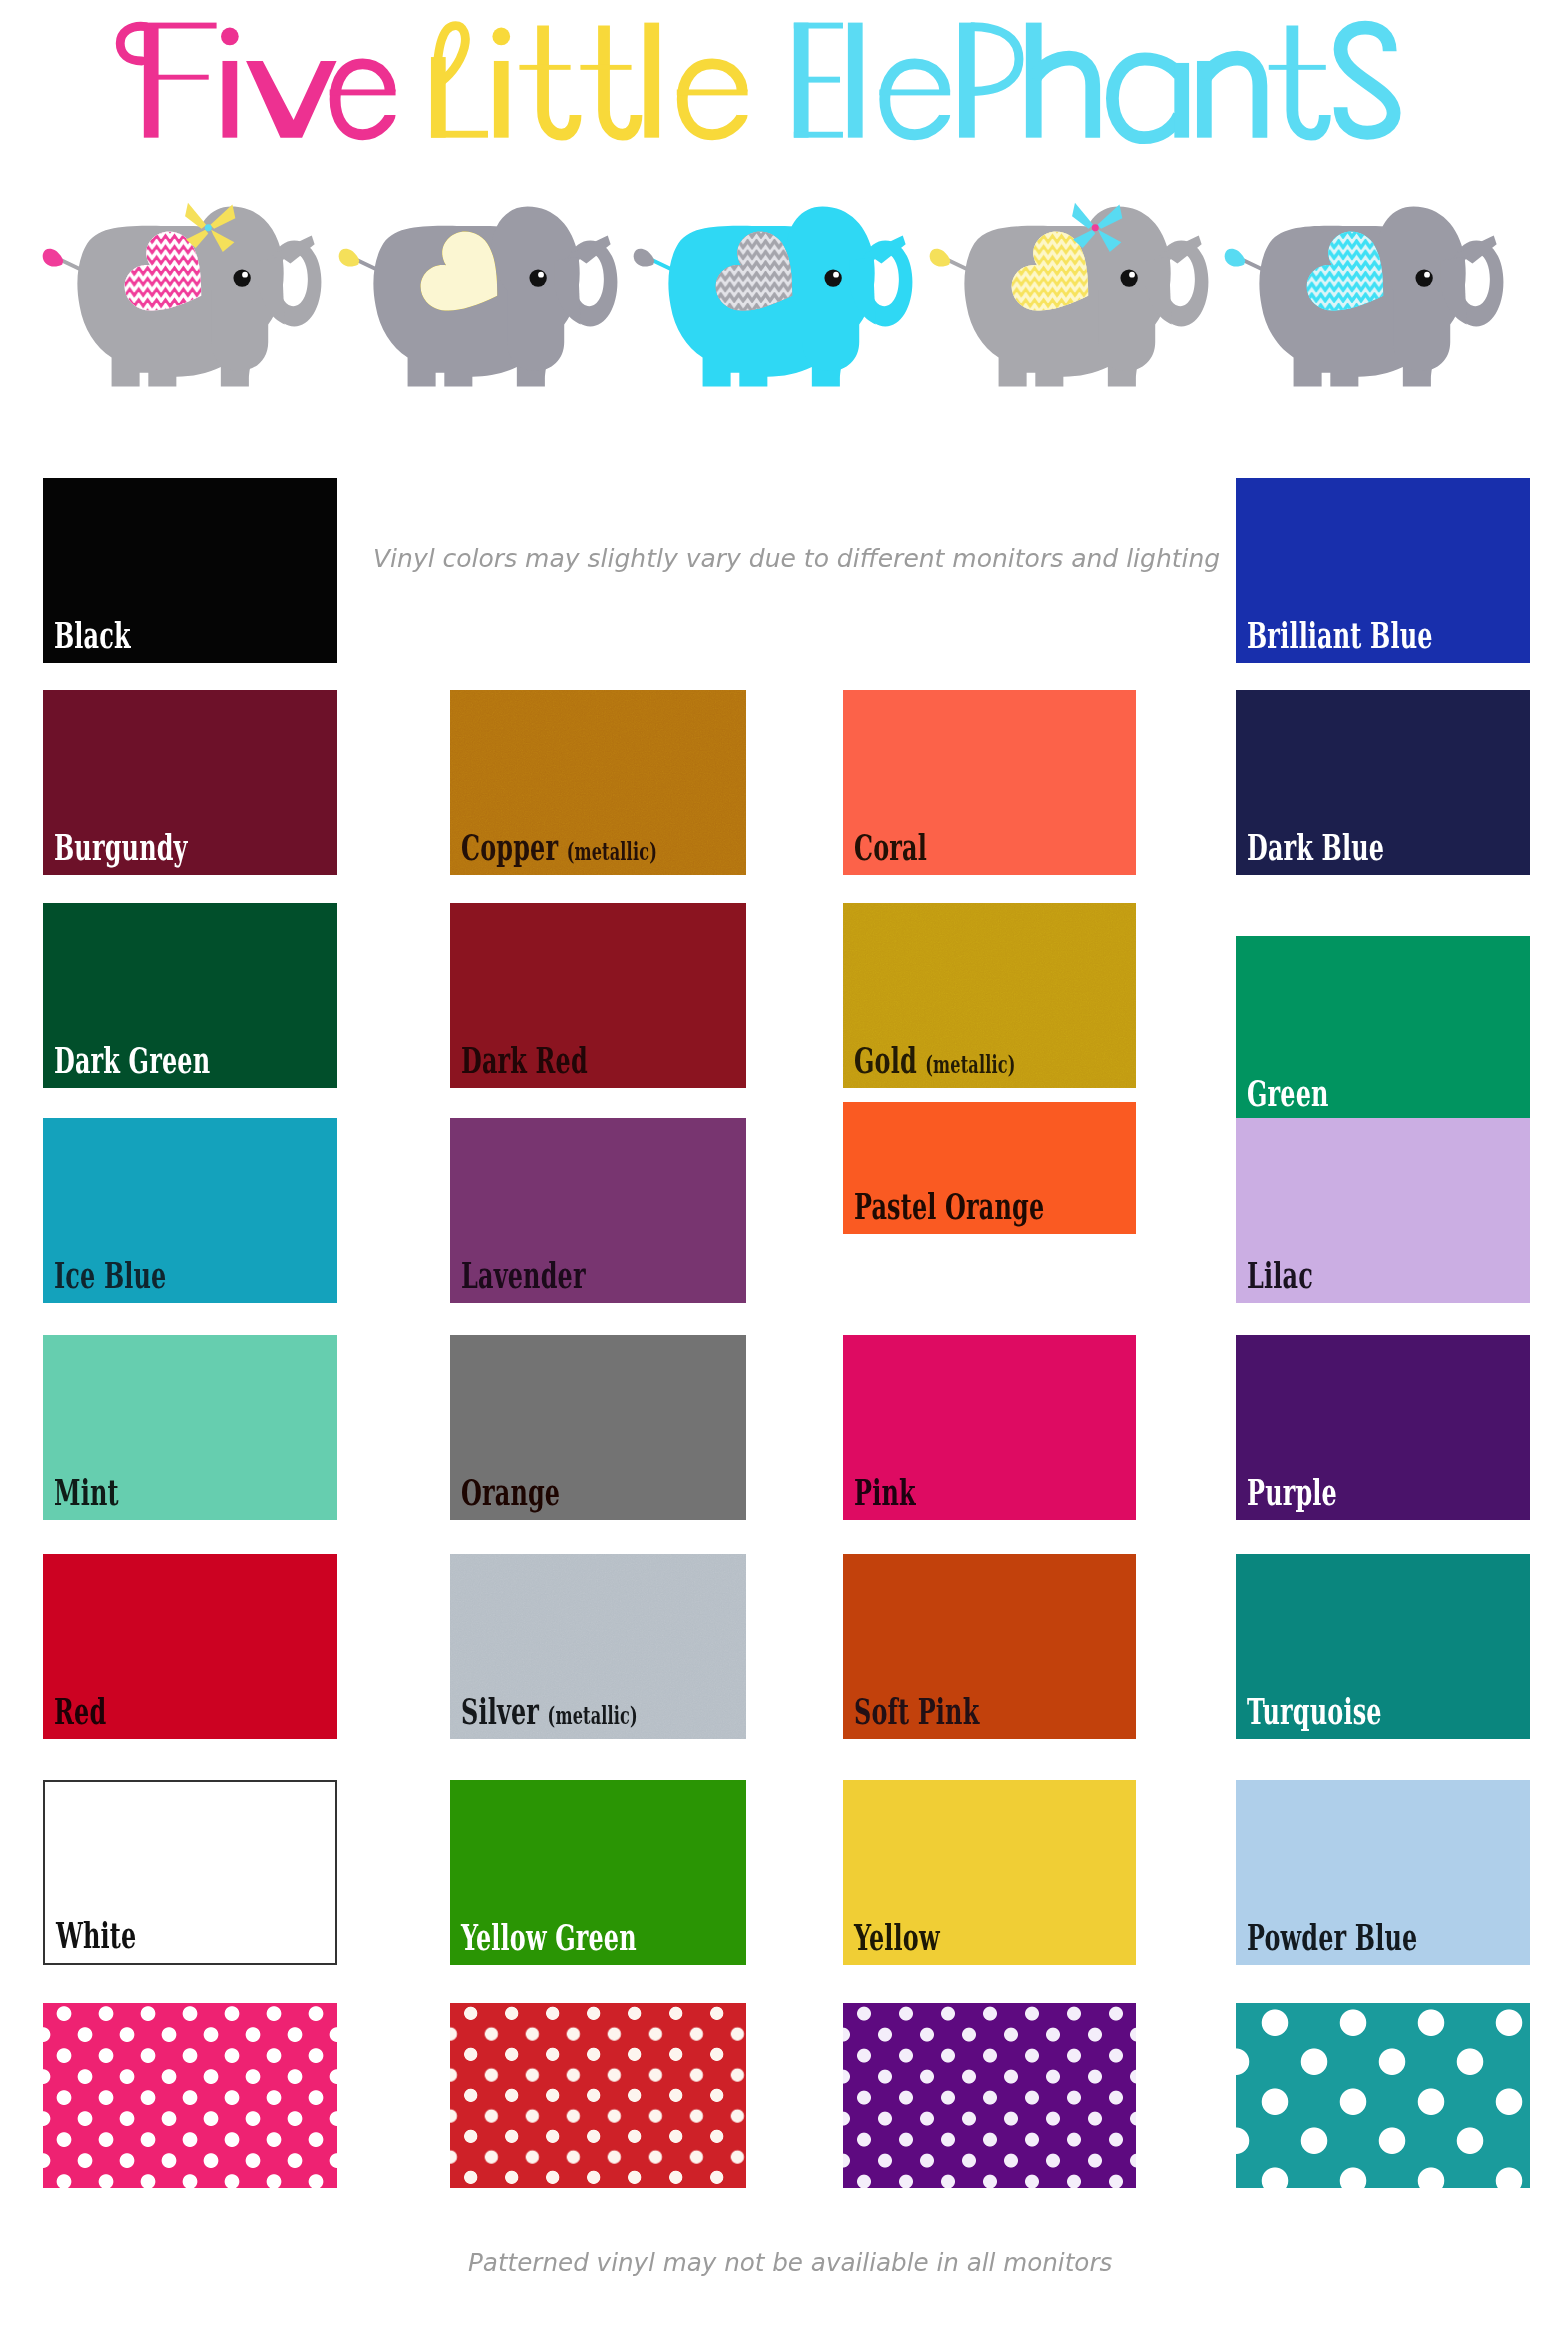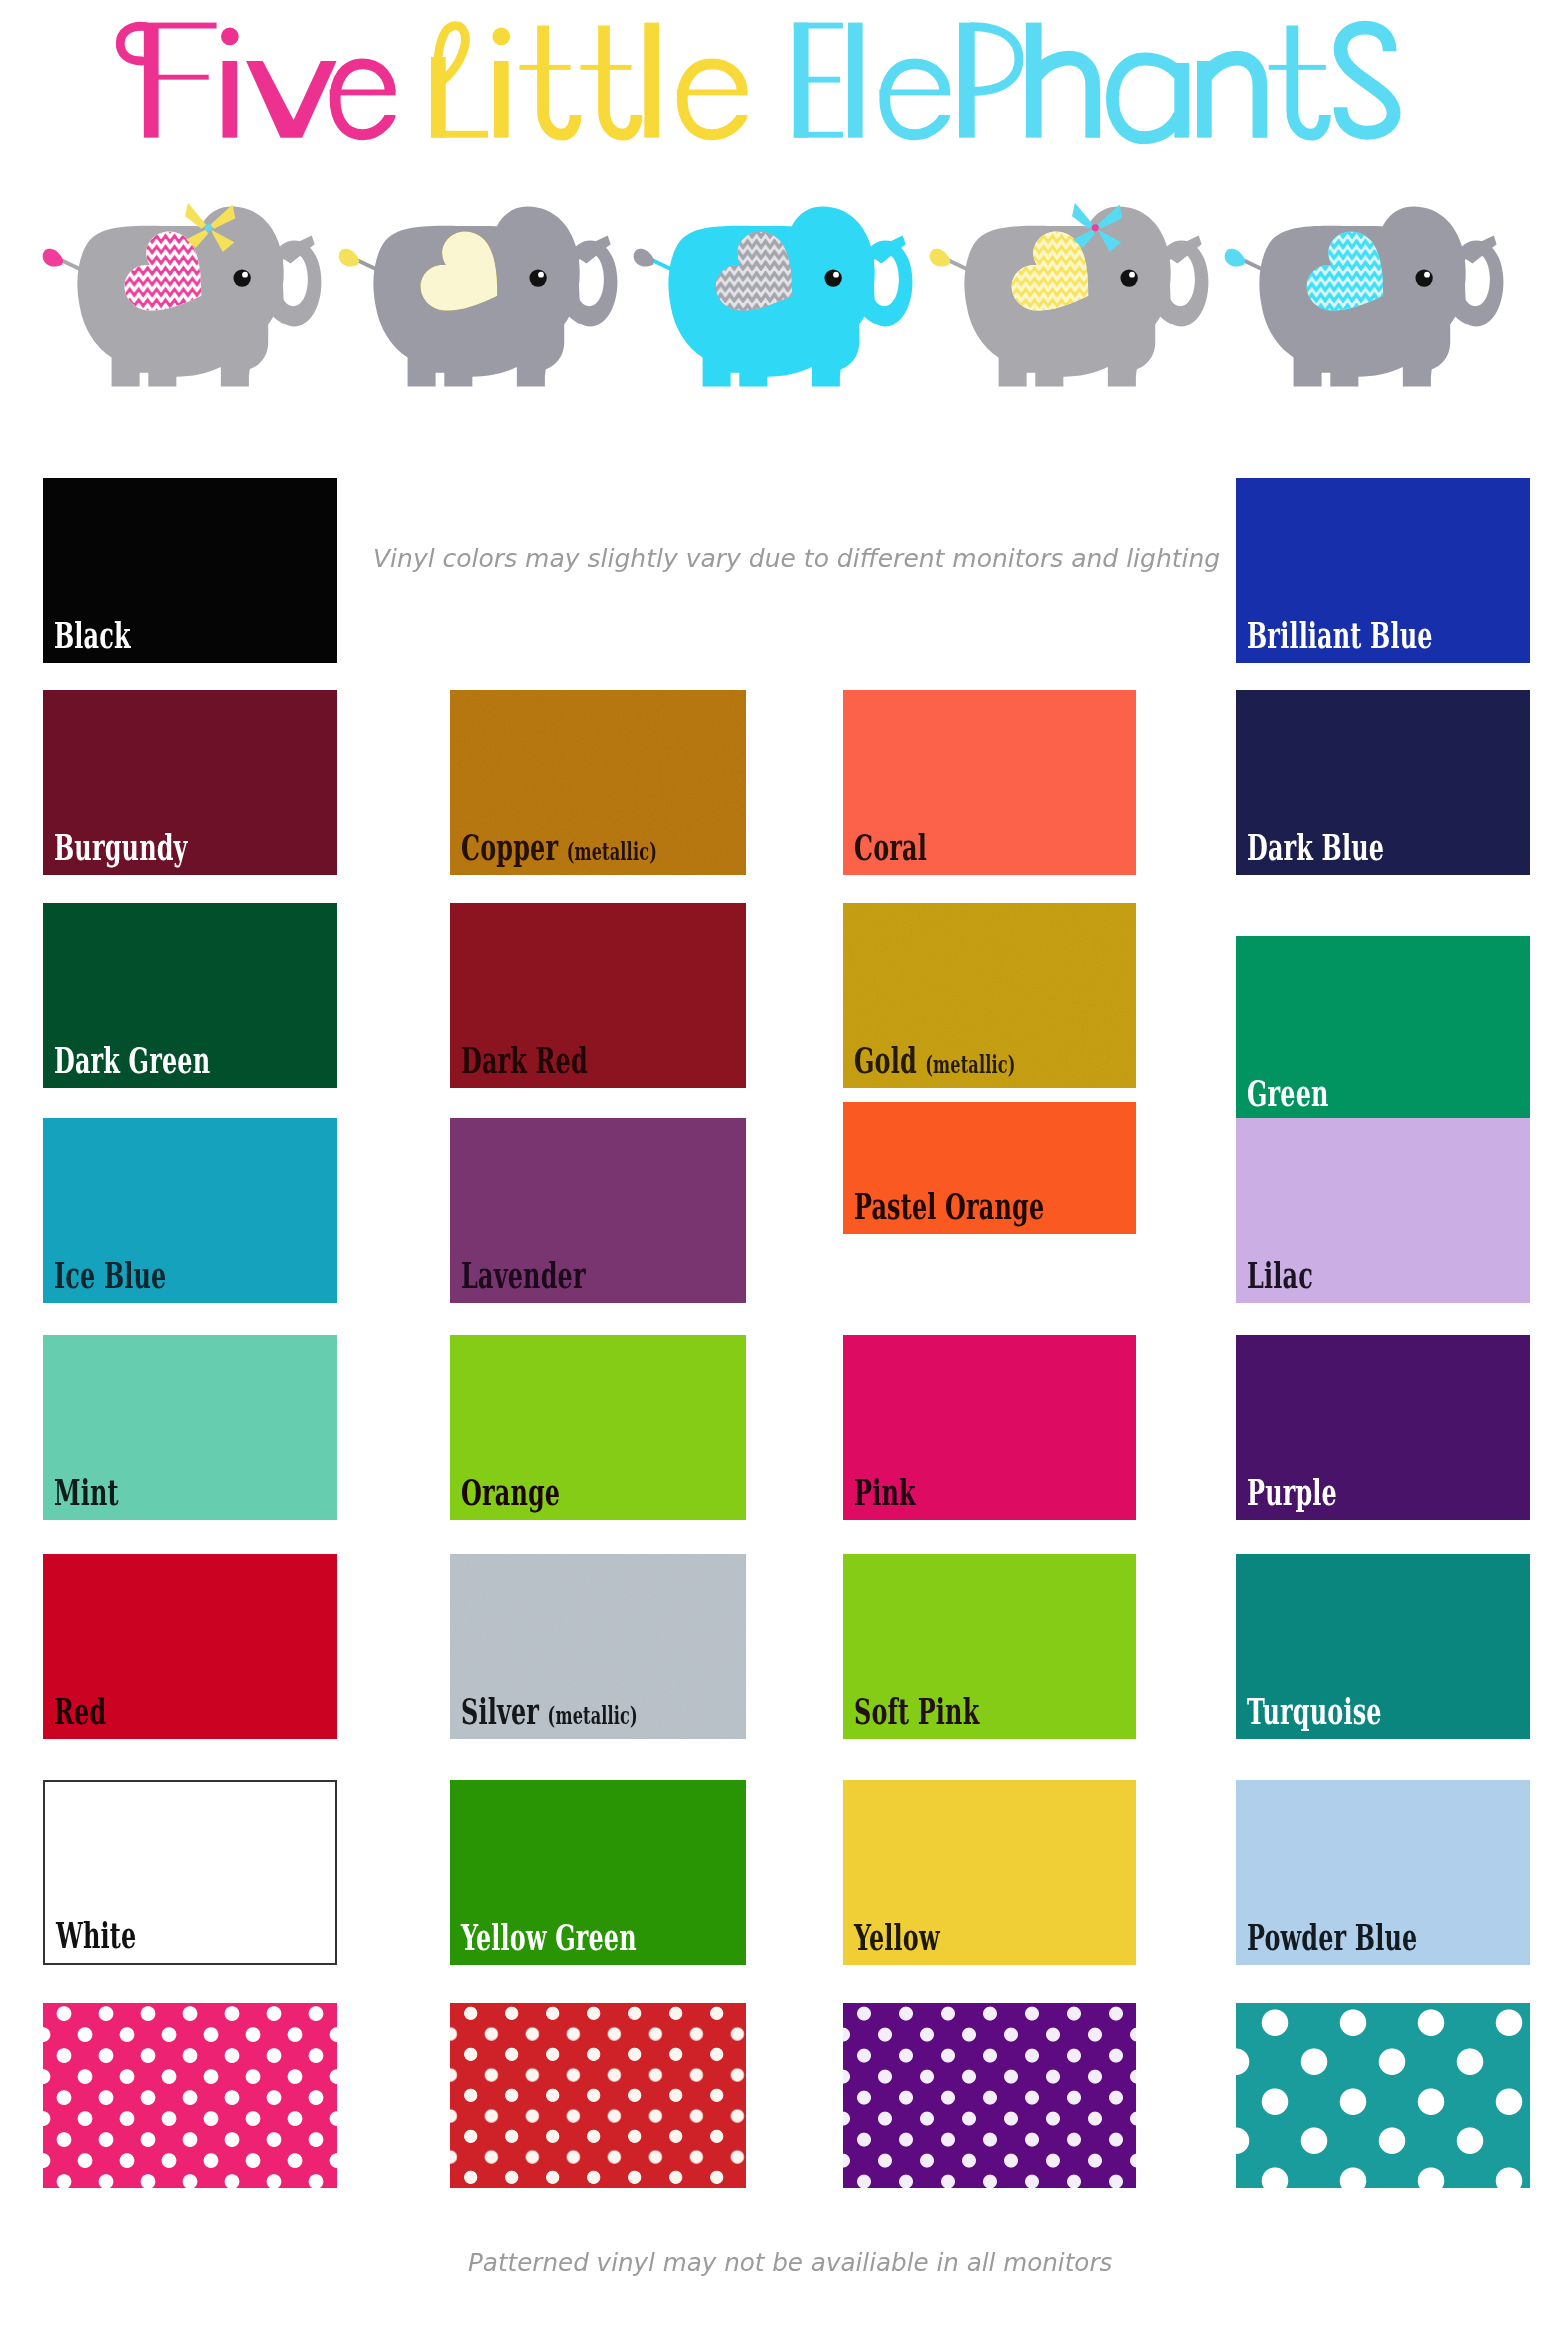--- a/index.html
+++ b/index.html
@@ -475,21 +475,21 @@
       </div>
 <div class="sw" style="left:843px;top:1102px;width:293px;height:132px;background-color:#fa5a22;">
         <span class="lbl" style="color:#1e0a03"><span>Pastel Orange</span></span>
       </div>
 <div class="sw" style="left:1236px;top:1118px;width:294px;height:185px;background-color:#cbaee3;">
         <span class="lbl" style="color:#1a1320"><span>Lilac</span></span>
       </div>
 <div class="sw" style="left:43px;top:1335px;width:294px;height:185px;background-color:#66ceaf;">
         <span class="lbl" style="color:#101c18"><span>Mint</span></span>
       </div>
-<div class="sw" style="left:450px;top:1335px;width:296px;height:185px;background-color:#84cc16;padding-left:24px;">
+<div class="sw" style="left:450px;top:1335px;width:296px;height:185px;background-color:#737373;padding-left:24px;">
         <span class="lbl" style="color:#1d0501"><span>Orange</span></span>
       </div>
 <div class="sw" style="left:843px;top:1335px;width:293px;height:185px;background-color:#de0b62;">
         <span class="lbl" style="color:#1d0210"><span>Pink</span></span>
       </div>
 <div class="sw" style="left:1236px;top:1335px;width:294px;height:185px;background-color:#4a136a;">
         <span class="lbl" style="color:#ffffff"><span>Purple</span></span>
       </div>
 <div class="sw" style="left:43px;top:1554px;width:294px;height:185px;background-color:#cc0222;">
         <span class="lbl" style="color:#1d0106"><span>Red</span></span>
@@ -497,21 +497,21 @@
 <div class="sw" style="left:450px;top:1554px;width:296px;height:185px;background-color:#b6bec6;">
         <svg class="noise" width="100%" height="100%" xmlns="http://www.w3.org/2000/svg" viewBox="0 0 300 188">
           <filter id="nz21">
             <feTurbulence type="fractalNoise" baseFrequency="0.85" numOctaves="3" stitchTiles="stitch"></feTurbulence>
             <feColorMatrix type="saturate" values="0"></feColorMatrix>
           </filter>
           <rect width="100%" height="100%" filter="url(#nz21)" opacity="0.17"></rect>
         </svg>
         <span class="lbl" style="color:#15181b"><span>Silver</span> <span class="metal">(metallic)</span></span>
       </div>
-<div class="sw" style="left:843px;top:1554px;width:293px;height:185px;background-color:#84cc16;">
+<div class="sw" style="left:843px;top:1554px;width:293px;height:185px;background-color:#c2410c;">
         <span class="lbl" style="color:#221015"><span>Soft Pink</span></span>
       </div>
 <div class="sw" style="left:1236px;top:1554px;width:294px;height:185px;background-color:#0a867e;">
         <span class="lbl" style="color:#ffffff"><span>Turquoise</span></span>
       </div>
 <div class="sw" style="left:43px;top:1780px;width:294px;height:185px;background-color:#ffffff;border:2px solid #333333;">
         <span class="lbl" style="color:#111111"><span>White</span></span>
       </div>
 <div class="sw" style="left:450px;top:1780px;width:296px;height:185px;background-color:#2a9504;">
         <span class="lbl" style="color:#ffffff"><span>Yellow Green</span></span>

